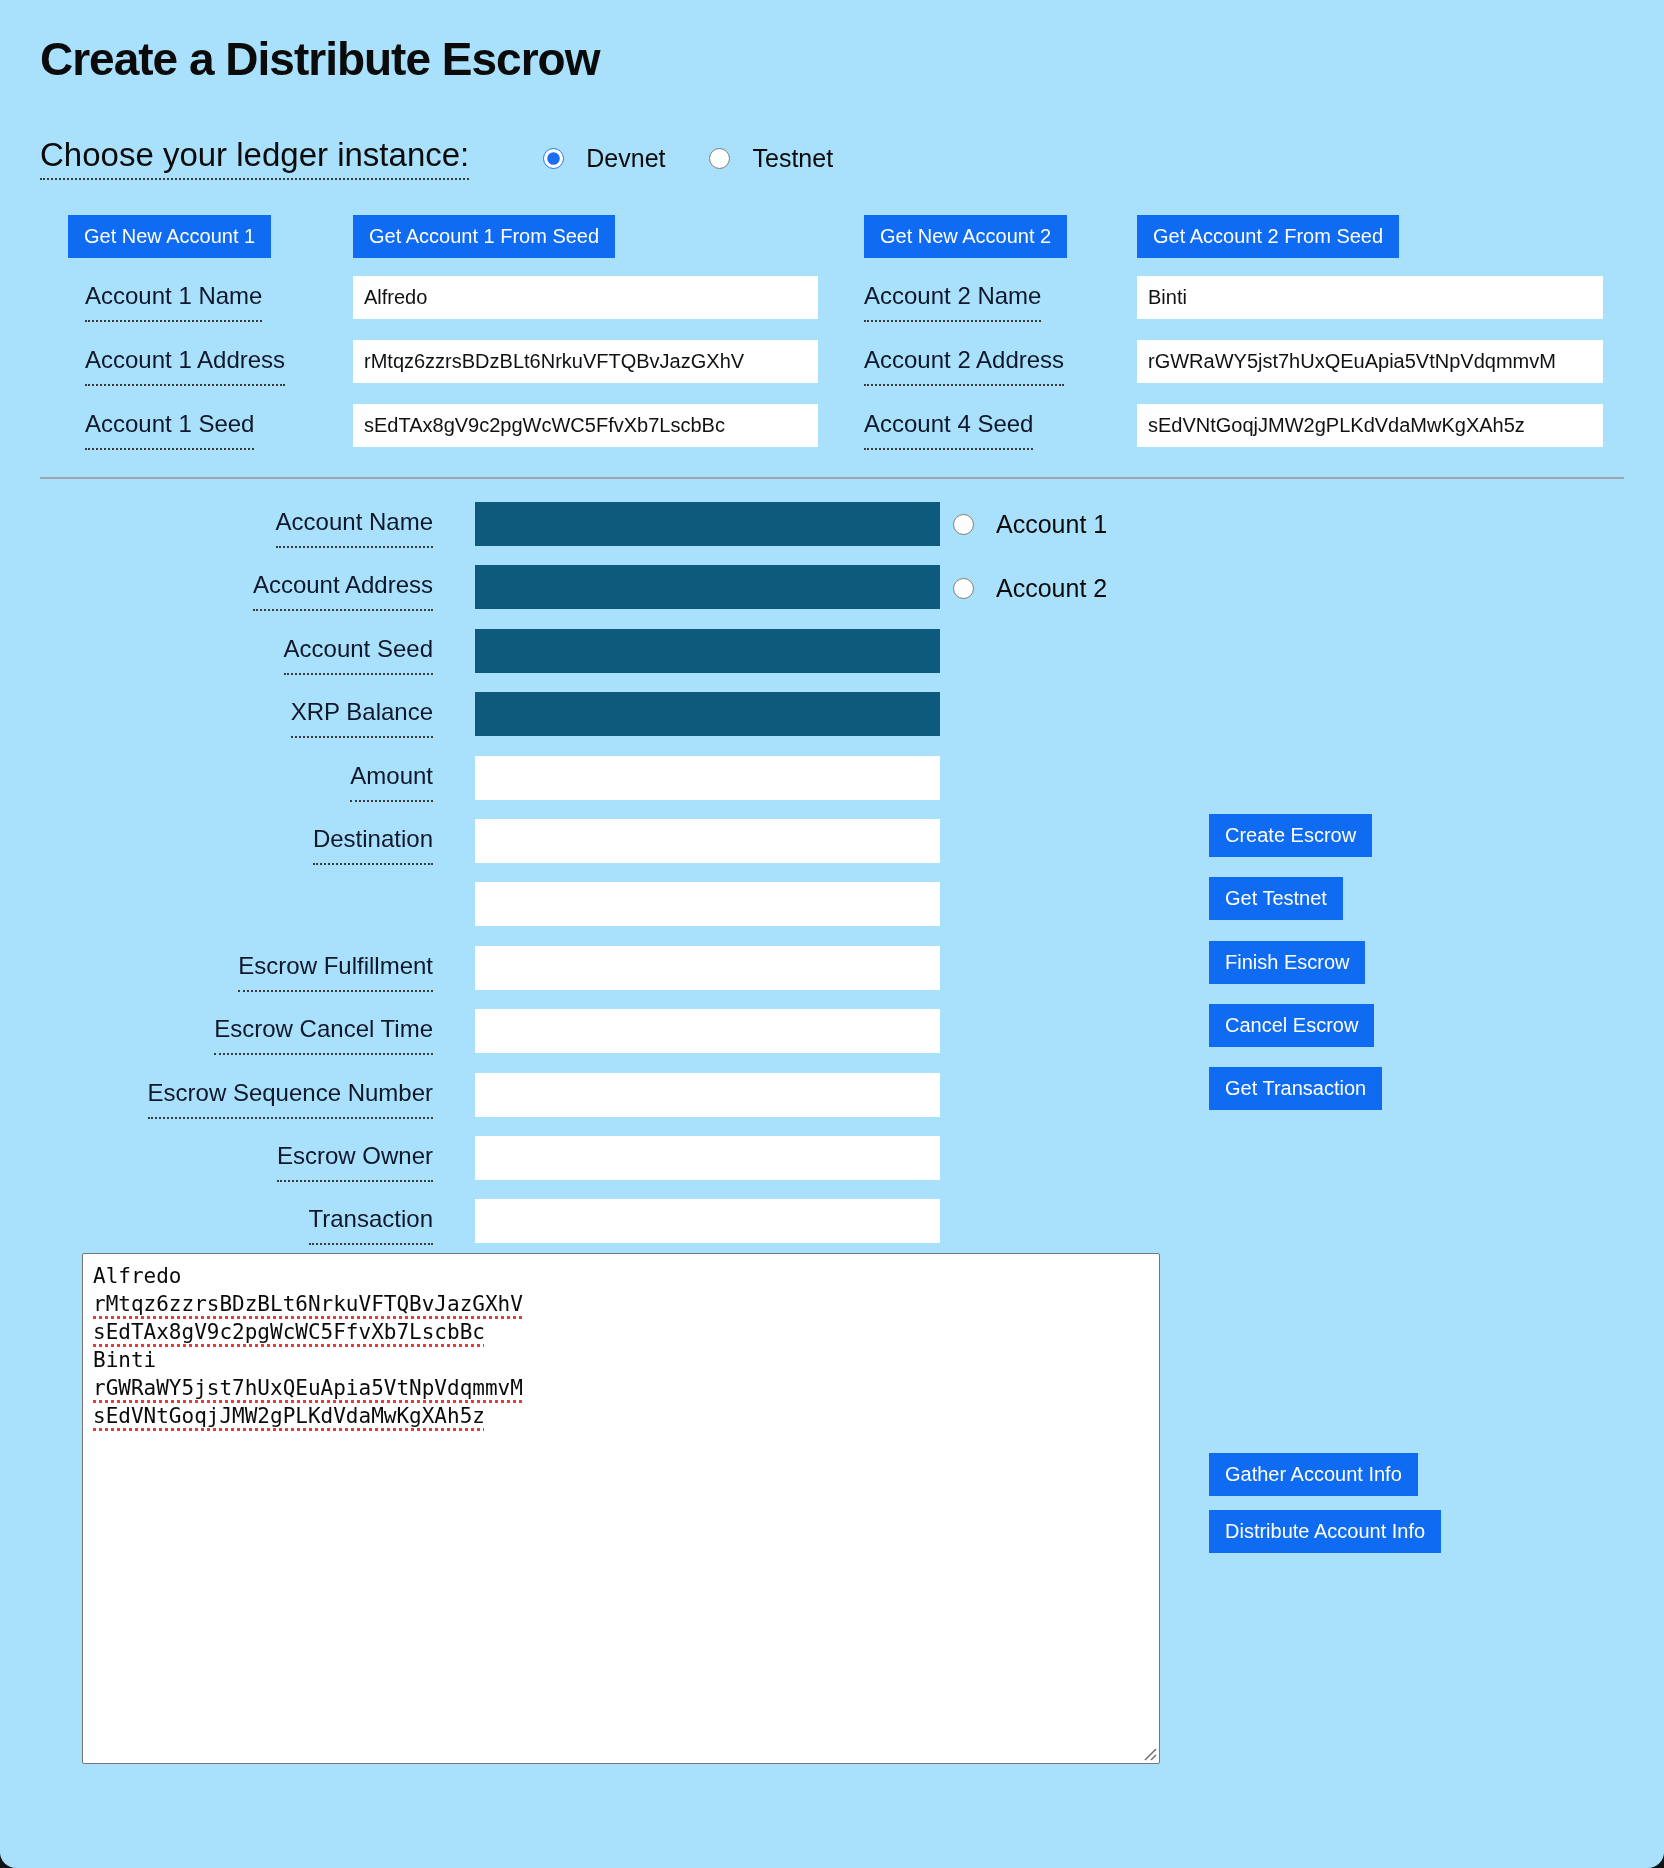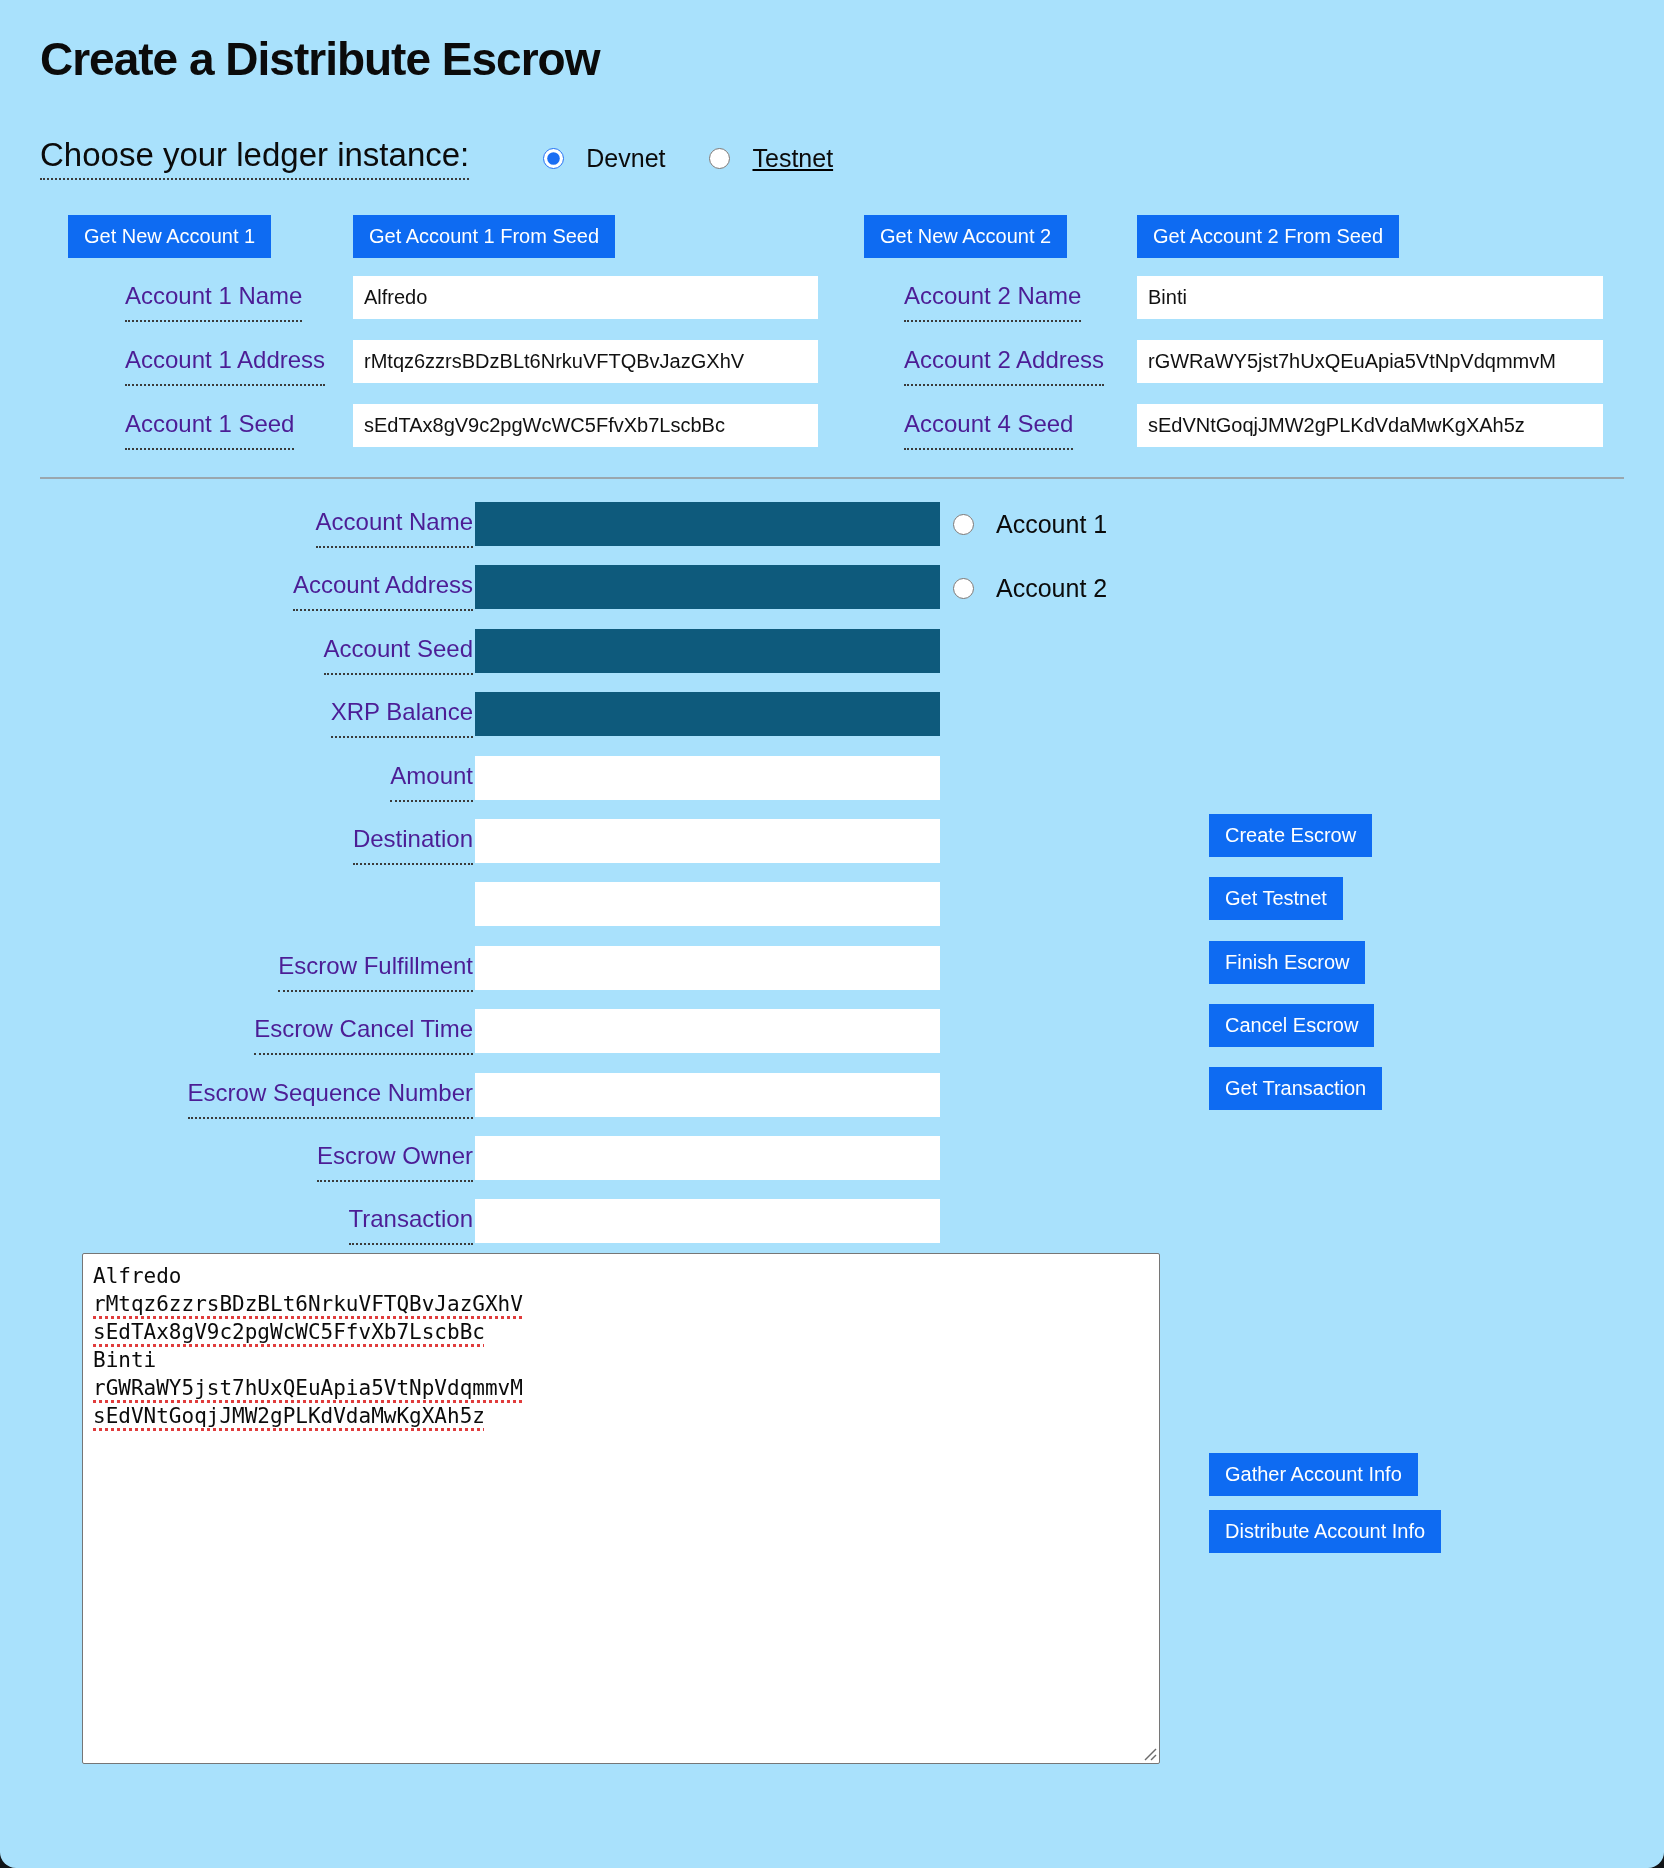--- a/index.html
+++ b/index.html
@@ -38,21 +38,21 @@
   .radio-group .rlabel{font-size:25px;color:#0b0b0b;}
   .btn{
     position:absolute;height:43px;border:none;cursor:pointer;
     background:var(--button-blue);color:#ffffff;
     font-family:"Liberation Sans","DejaVu Sans",sans-serif;
     font-size:20px;padding:0 16px;border-radius:0;
     display:inline-flex;align-items:center;justify-content:center;
   }
   .flabel{
     position:absolute;height:44px;line-height:40px;
-    font-size:24px;color:#4c1d95;white-space:nowrap;margin-left:40px;
+    font-size:24px;color:#0f172a;white-space:nowrap;
   }
   .flabel.right{left:40px;width:393px;text-align:right;}
   .tin{
     position:absolute;height:43px;border:none;background:#ffffff;
     font-family:"Liberation Sans","DejaVu Sans",sans-serif;
     font-size:20px;color:#111;padding:0 11px;border-radius:0;outline:none;
   }
   .tin.mid{left:475px;width:465px;height:44px;}
   .tin.dark{background:var(--field-dark-teal);}
   .divider{
@@ -81,21 +81,21 @@
 <div class="page">
 
   <h1 class="title">Create a Distribute Escrow</h1>
 
   <div class="ledger-row">
     <span class="lbl" style="font-size:33px;"><span class="dotted">Choose your ledger instance:</span></span>
     <label class="radio-group" style="margin-left:74px;">
       <input type="radio" name="ledger" checked="" style="">
       <span class="rlabel">Devnet</span>
     </label>
-    <label class="radio-group" style="margin-left:44px;text-decoration:underline;">
+    <label class="radio-group" style="margin-left:44px;">
       <input type="radio" name="ledger" style="">
       <span class="rlabel">Testnet</span>
     </label>
   </div>
 
   <button class="btn" style="left:68px;top:215px;text-align:center;">Get New Account 1</button>
   <button class="btn" style="left:353px;top:215px;">Get Account 1 From Seed</button>
   <button class="btn" style="left:864px;top:215px;">Get New Account 2</button>
   <button class="btn" style="left:1137px;top:215px;">Get Account 2 From Seed</button>
 

